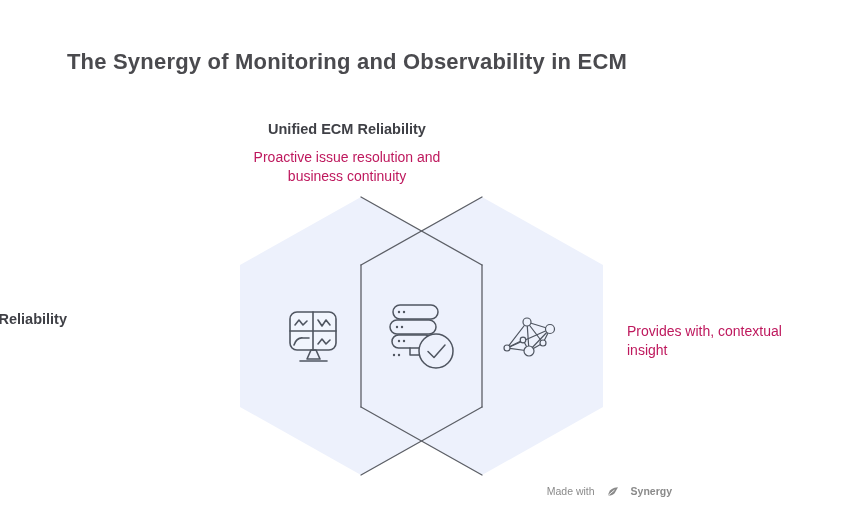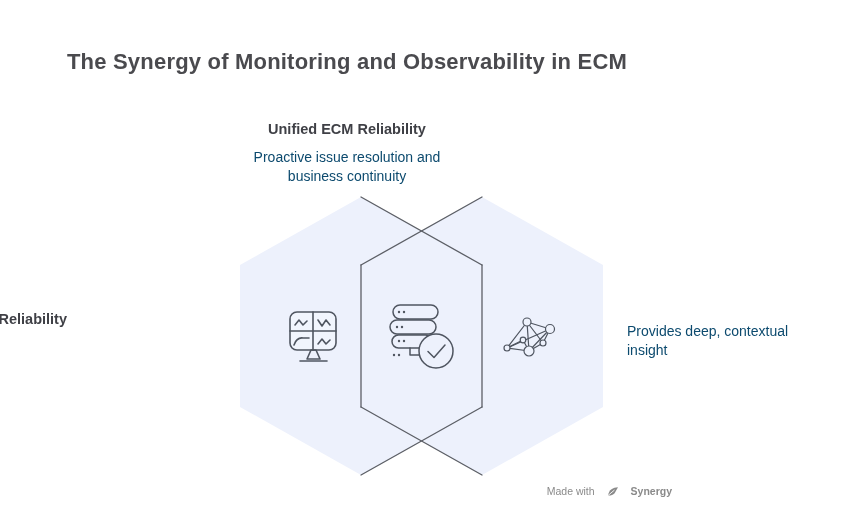--- a/index.html
+++ b/index.html
@@ -7,21 +7,21 @@
     width:842px;height:524px;background:#ffffff;position:relative;overflow:hidden;
     font-family:"Liberation Sans", sans-serif;
   }
   #canvas{position:absolute;inset:0;width:694px;height:524px;}
   .abs{position:absolute;}
   #title{
     left:0;right:0;top:49px;text-align:center;
     font-size:22px;font-weight:700;color:#4a4a4e;letter-spacing:.2px;
   }
   .heading{font-size:14.5px;font-weight:700;color:#3f4046;}
-  .desc{font-size:14px;color:#0c4a6e;line-height:18.5px;white-space:pre-line;margin-top:11px;}
+  .desc{font-size:14px;color:#be185d;line-height:18.5px;white-space:pre-line;margin-top:11px;}
   #center-label{left:0;right:0;top:121px;text-align:center;}
   #left-label{right:627px;top:311px;text-align:right;width:200px;}
   #right-label{left:627px;top:311px;text-align:left;width:200px;}
   #footer{
     right:22px;top:485px;display:flex;align-items:center;gap:12px;
     font-size:10.5px;color:#8a8a8a;
   }
   #footer .brand{font-weight:600;color:#8a8a8a;}
   svg{display:block;}
 </style>
@@ -107,21 +107,21 @@
     <div class="heading">Unified ECM Reliability</div>
     <div class="desc">Proactive issue resolution and
 business continuity</div>
   </div>
 
   <div id="left-label" class="abs">
     <div class="heading">Reliability</div>
   </div>
 
   <div id="right-label" class="abs">
-    <div class="desc">Provides deep, contextual
+    <div class="desc">Provides with, contextual
 insight</div>
   </div>
 
   <div id="footer" class="abs">
     <span>Made with</span>
     <svg width="12" height="12" viewBox="0 0 12 12">
       <path d="M1,10.5 C2,4.5 6,2.5 11,2.2 L7.6,8.2 C6,10.2 3.2,10.7 1,10.5 Z" fill="#8a8a8a"></path>
       <line x1="1" y1="10.5" x2="7.5" y2="5" stroke="#ffffff" stroke-width="0.9"></line>
     </svg>
     <span class="brand">Synergy</span>

